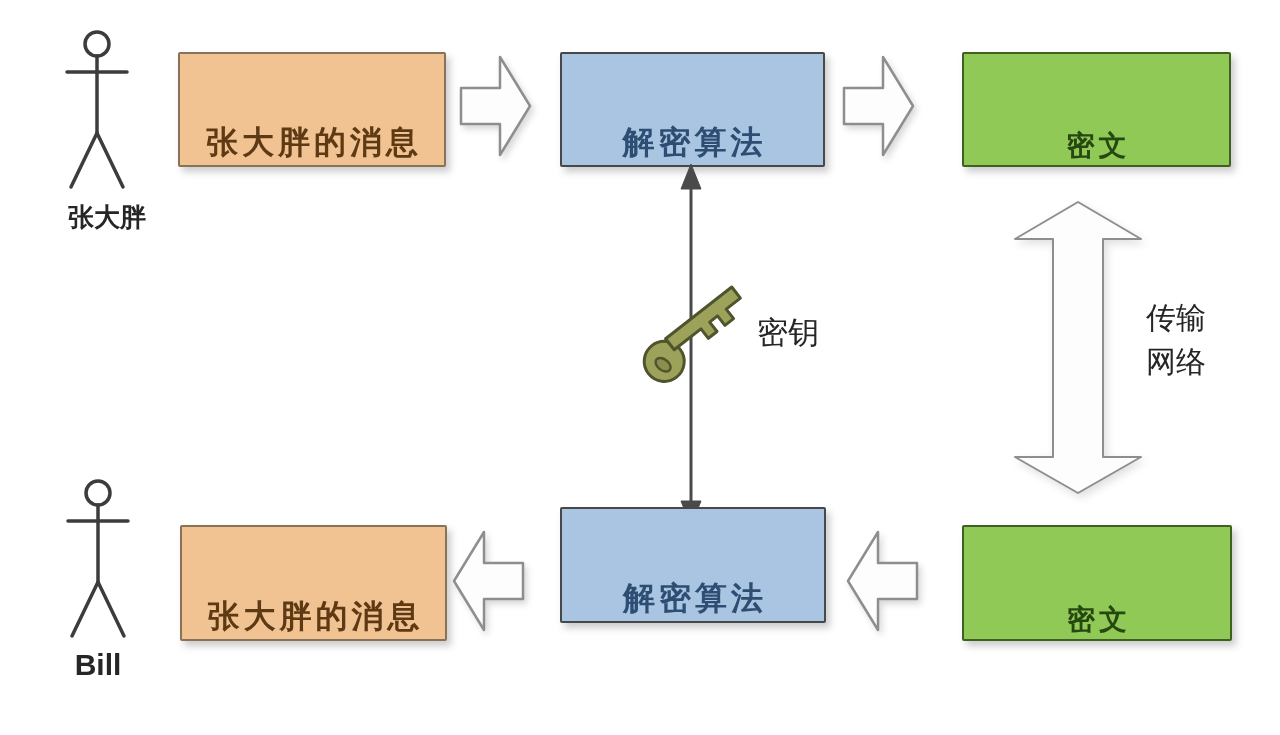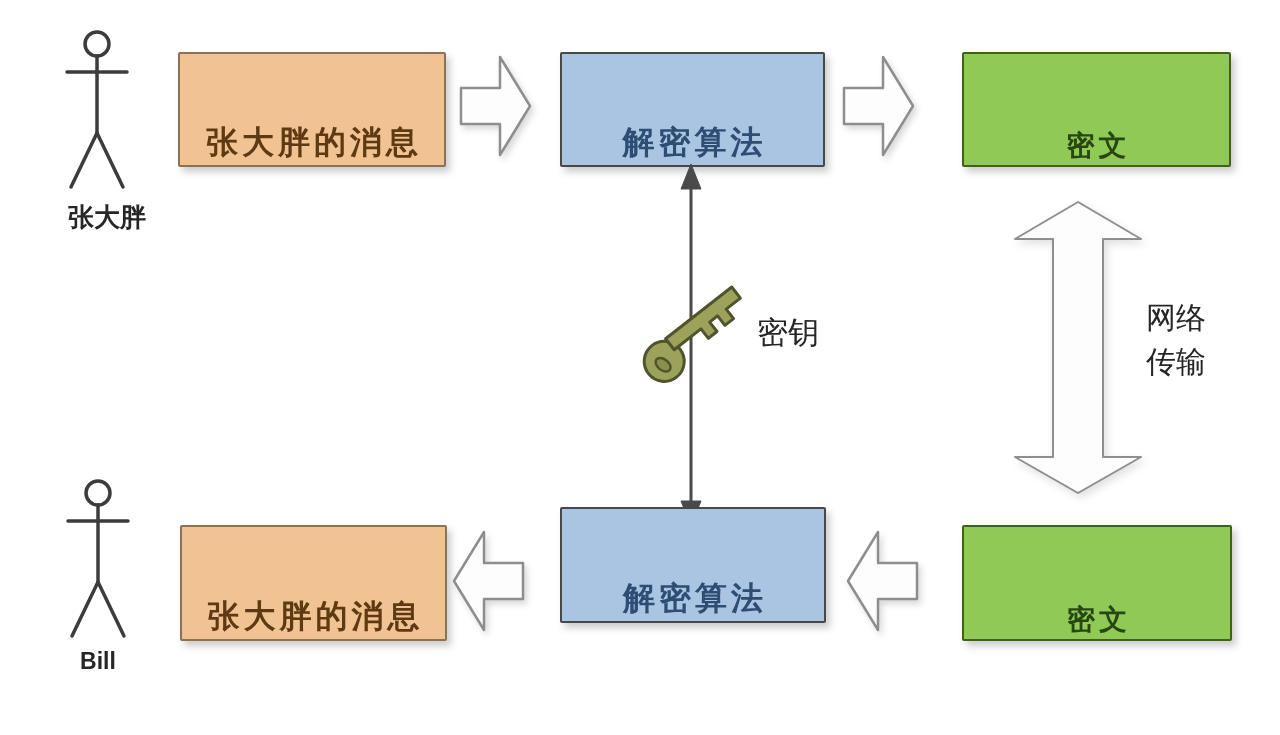--- a/index.html
+++ b/index.html
@@ -74,32 +74,32 @@
     <circle class="key-shape" cx="23" cy="38" r="20"></circle>
     <polygon class="key-shape" points="38,21 122,21 122,35 104,35 104,47 93,47 93,35 83,35 83,47 72,47 72,35 38,35"></polygon>
     <ellipse class="key-hole" cx="20" cy="40" rx="5.5" ry="8.5" transform="rotate(-14 20 40)"></ellipse>
   </svg>
   <div class="label key-label" style="left:757px;top:312px">密钥</div>
 
   <svg class="abs big-arrow" style="left:1014px;top:201px" width="128" height="293" viewBox="0 0 128 293">
     <polygon points="64,1 1,38 39,38 39,256 1,256 64,292 127,256 89,256 89,38 127,38"></polygon>
   </svg>
   <div class="label side-label" style="left:1128px;top:296px;width:96px">
+    <div>传输</div>
     <div>网络</div>
-    <div>传输</div>
   </div>
 
   <svg class="abs figure" style="left:48px;top:479px" width="100" height="160" viewBox="0 0 100 160">
     <circle cx="50" cy="14" r="12"></circle>
     <line x1="50" y1="26" x2="50" y2="103"></line>
     <line x1="20" y1="42" x2="80" y2="42"></line>
     <line x1="50" y1="103" x2="24" y2="157"></line>
     <line x1="50" y1="103" x2="76" y2="157"></line>
   </svg>
-  <div class="label actor-label" style="left:42px;top:648px;width:112px;font-size:23px">Bill</div>
+  <div class="label actor-label" style="left:42px;top:648px;width:112px;font-size:30px">Bill</div>
 
   <div class="box msg" style="left:180px;top:525px;width:263px;height:112px">
     <span>张大胖的消息</span>
   </div>
 
   <svg class="abs block-arrow" style="left:452px;top:530px" width="72" height="102" viewBox="0 0 72 102">
     <polygon points="71,33 32,33 32,2 2,51 32,100 32,69 71,69"></polygon>
   </svg>
 
   <div class="box algo" style="left:560px;top:507px;width:262px;height:112px">

